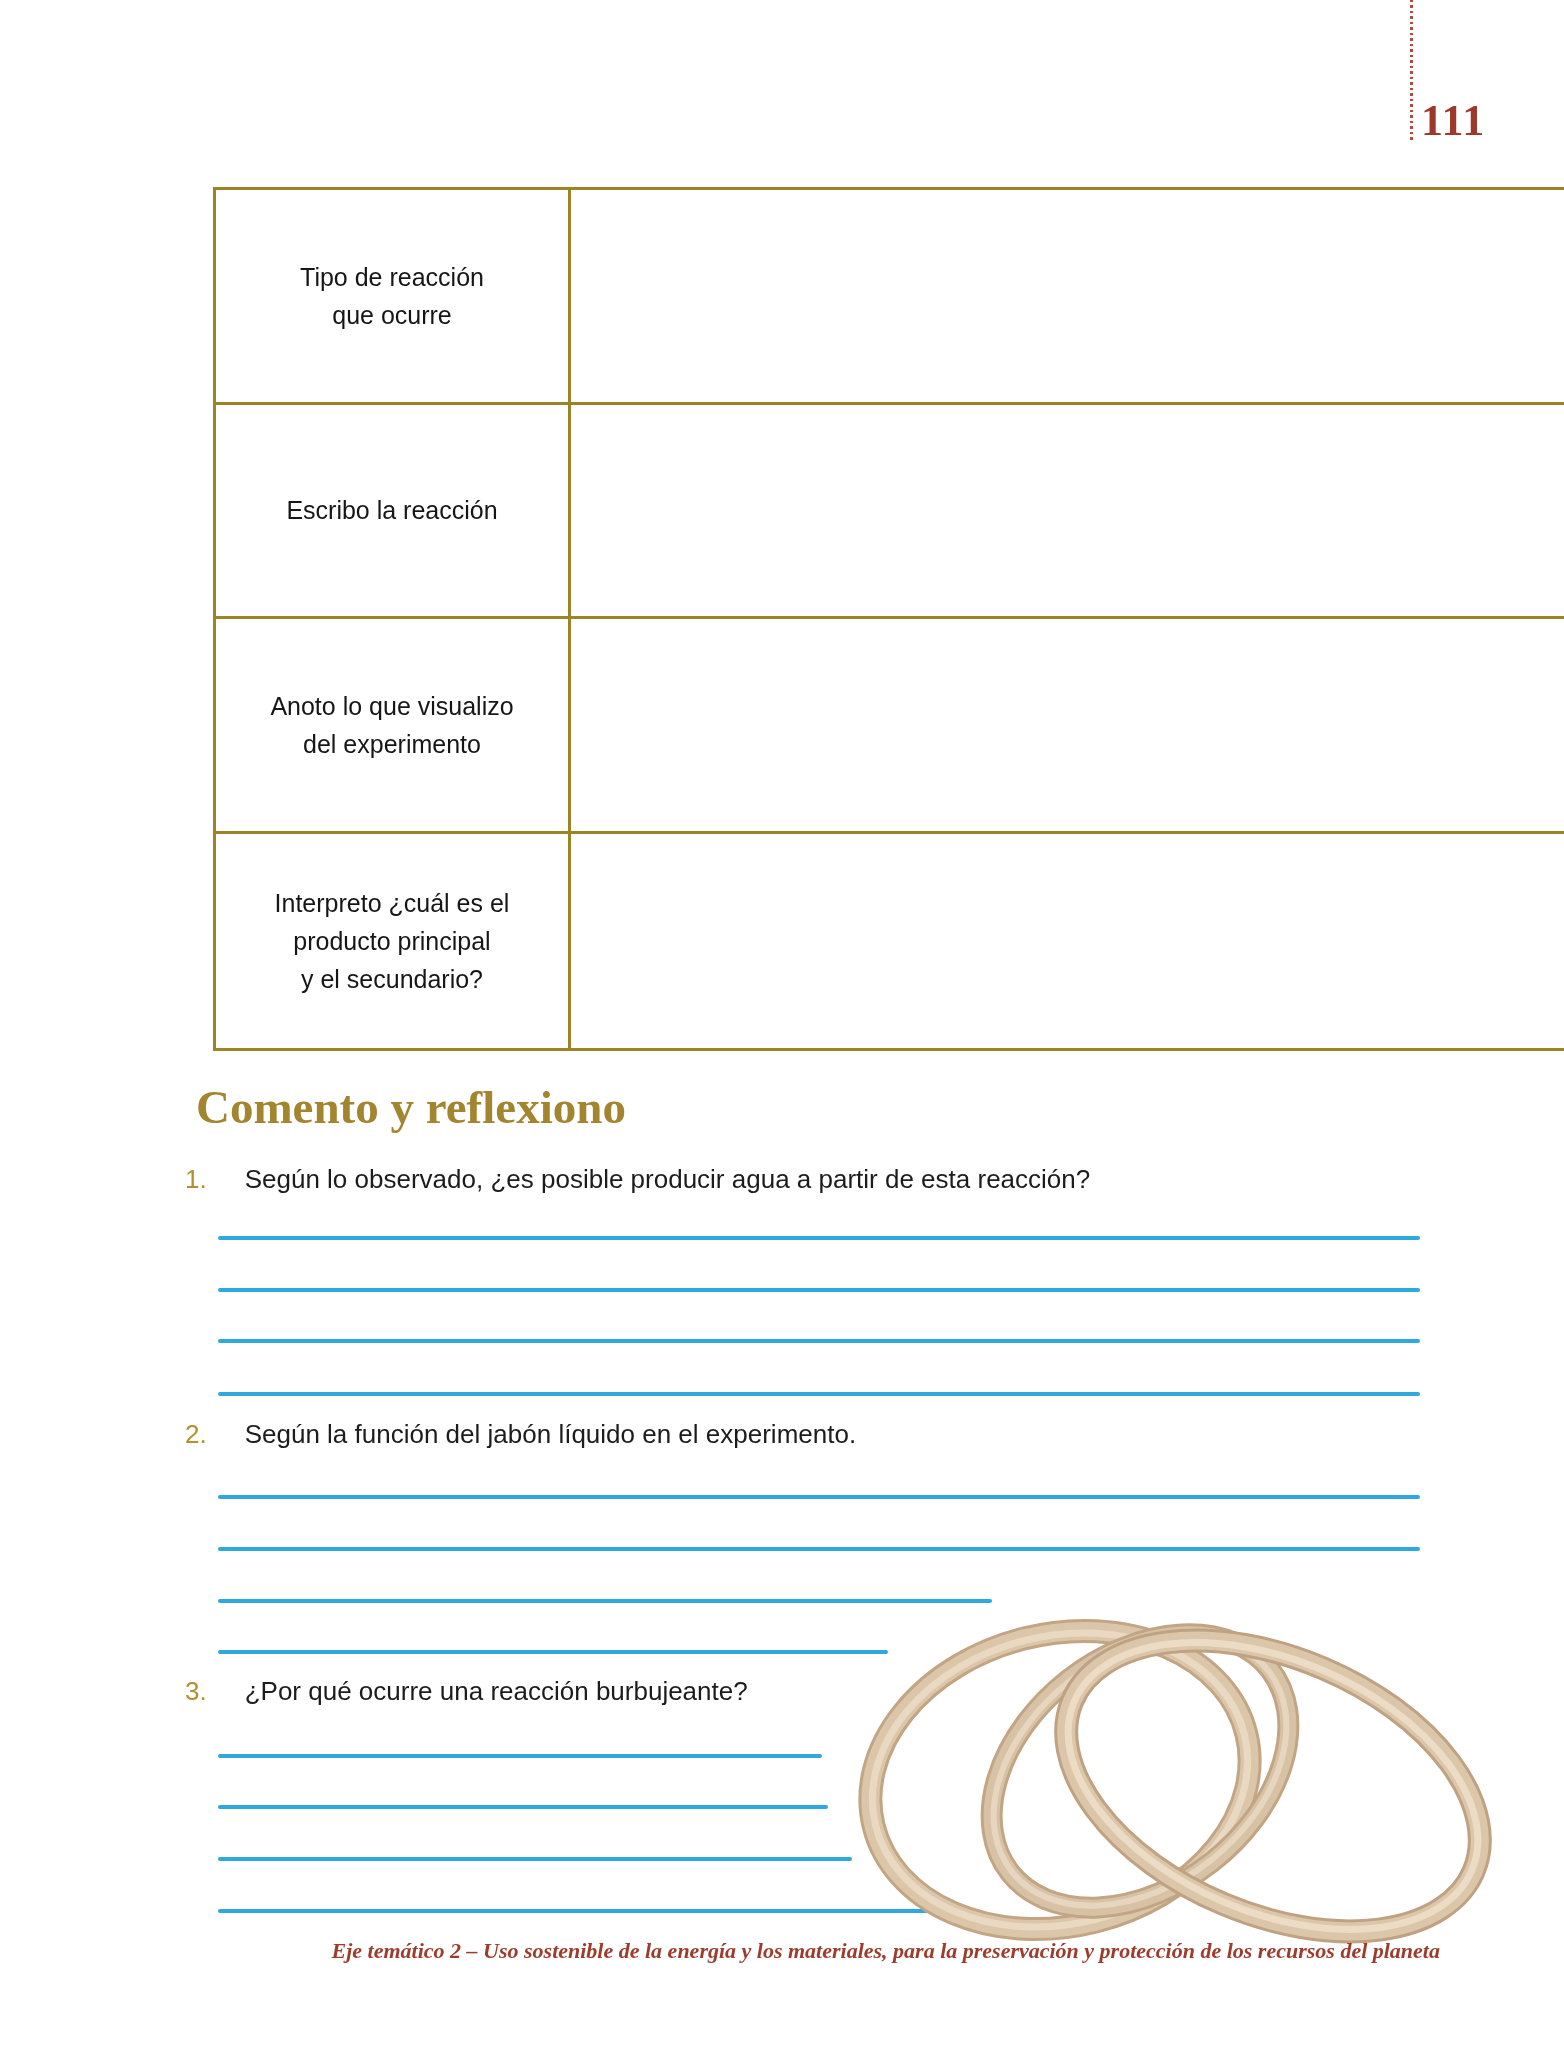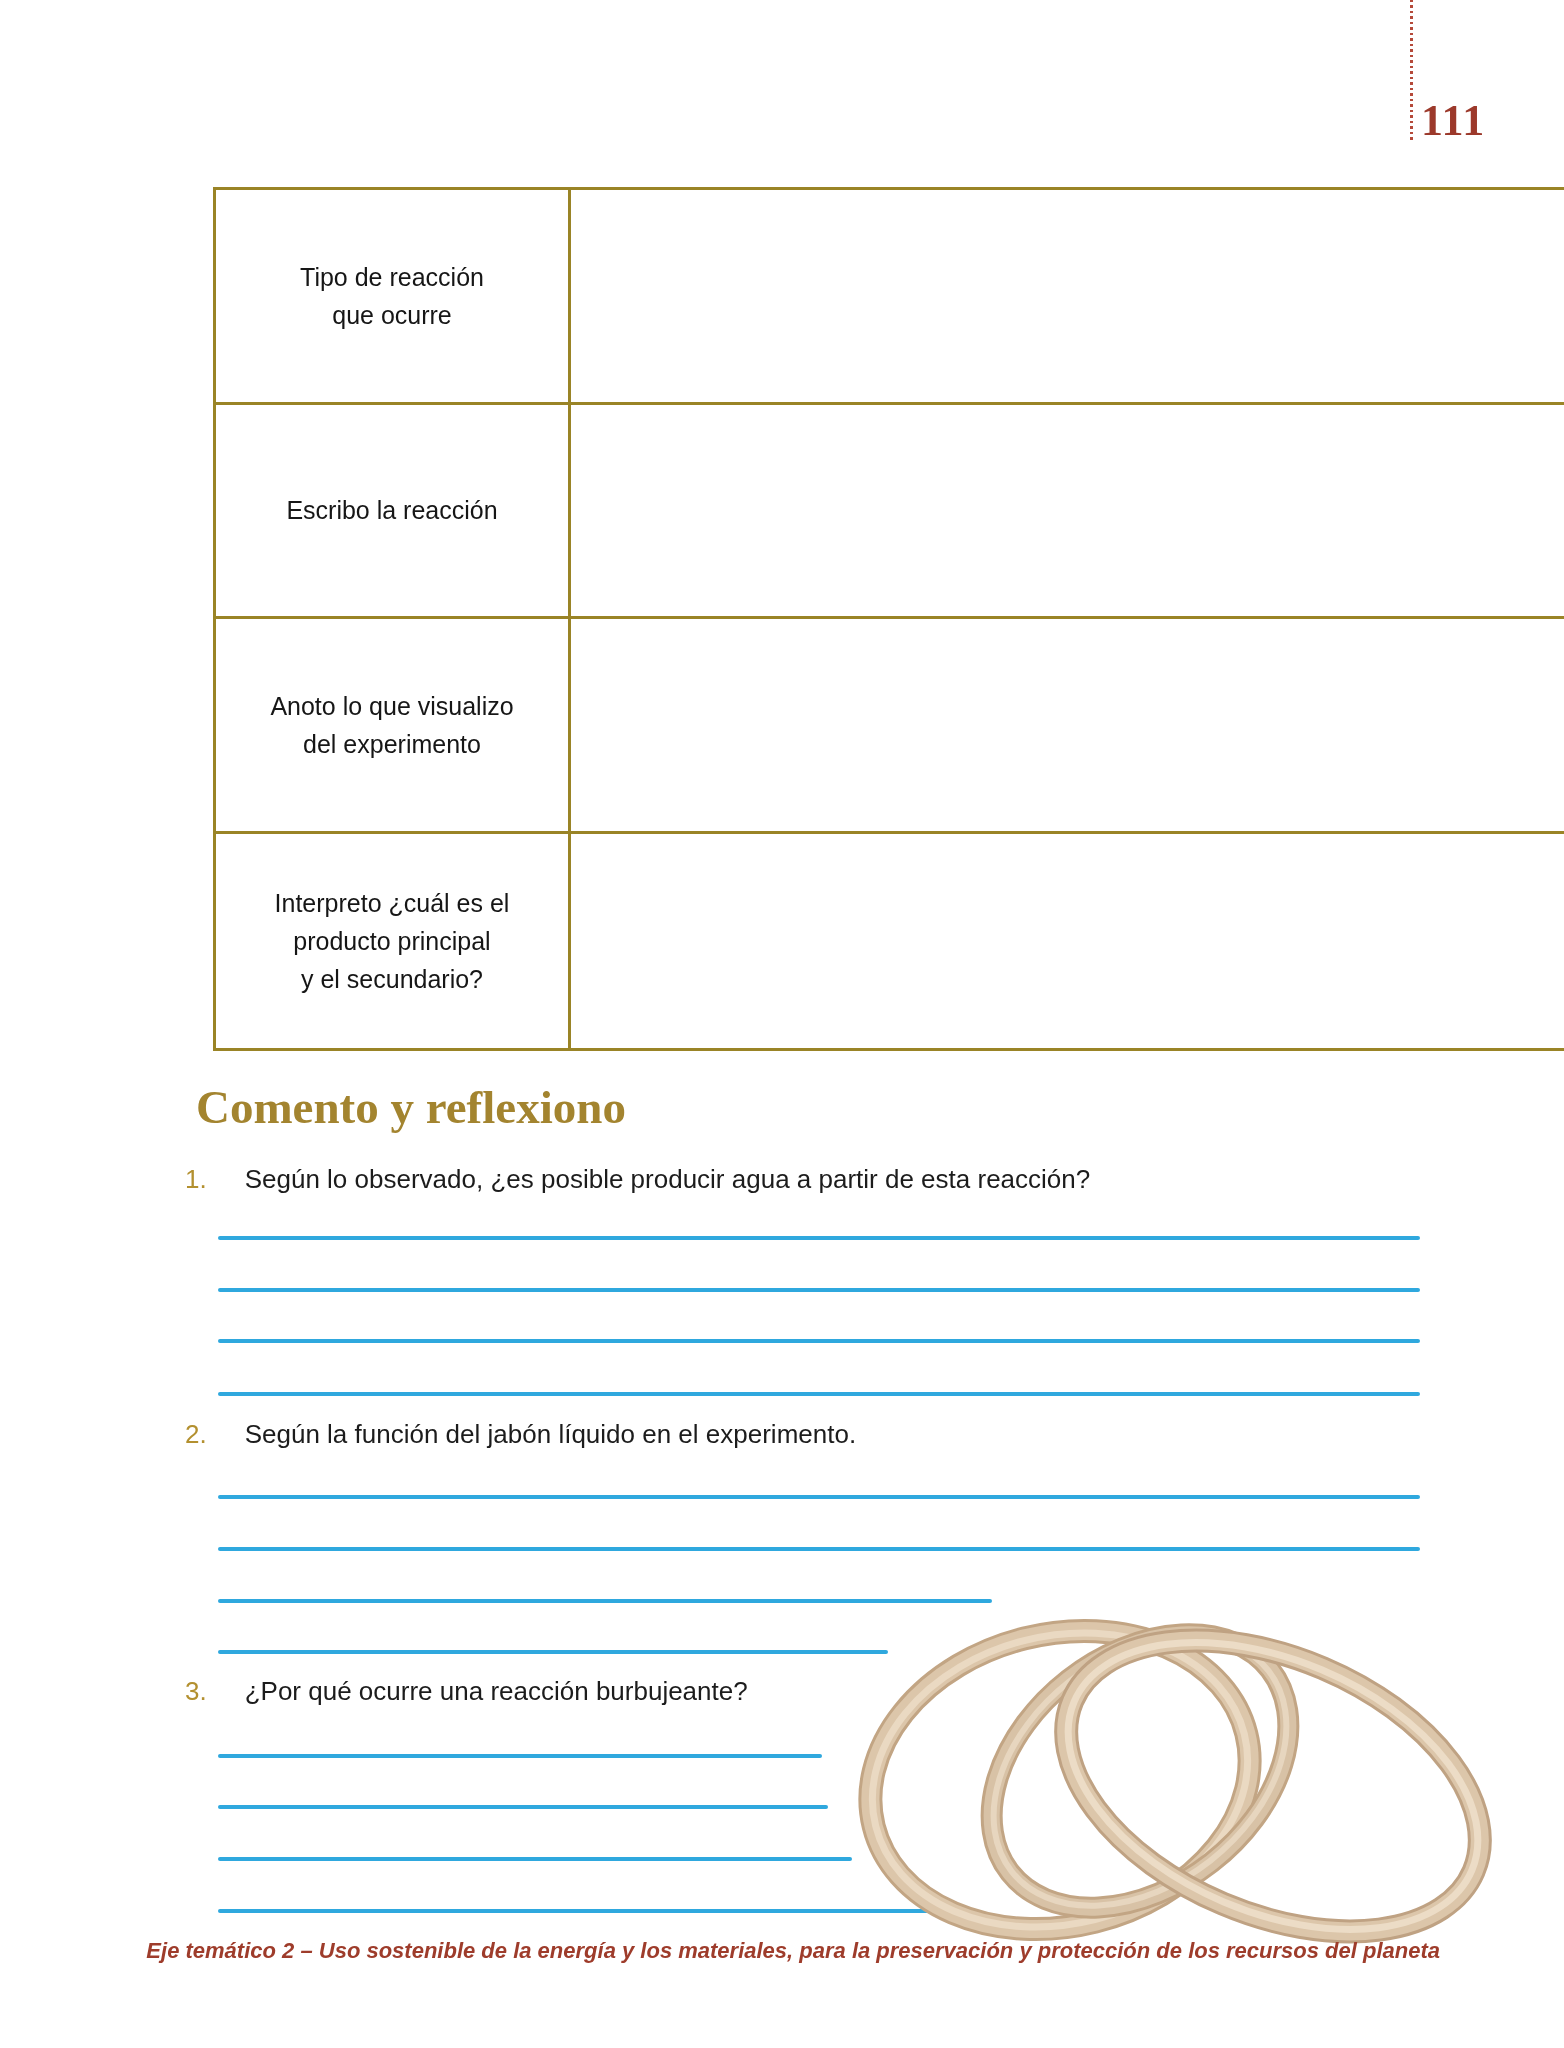--- a/index.html
+++ b/index.html
@@ -42,21 +42,21 @@
   .question{position:absolute;left:185px;display:flex;gap:7px;font-size:26px;line-height:32px;}
   .q-num{color:#b3902f;min-width:21px;}
   .q-text{color:#1c1c1c;margin-left:31px;}
   
   .answer-line{position:absolute;height:4px;background:#2fa8de;border-radius:2px;}
   
   .rubber-bands{position:absolute;left:845px;top:1588px;width:655px;height:368px;}
   
   .page-footer{
     position:absolute;right:140px;top:1938px;
-    font-family:Liberation Sans, sans-serif;font-style:italic;font-weight:bold;font-size:22px;
+    font-family:Liberation Serif, serif;font-style:italic;font-weight:bold;font-size:22px;
     color:#9e3c2b;white-space:nowrap;
   }
 </style>
 </head>
 <body>
 
 <div class="page">
 
   <div class="dotted-line"></div>
   <div class="page-number">111</div>

